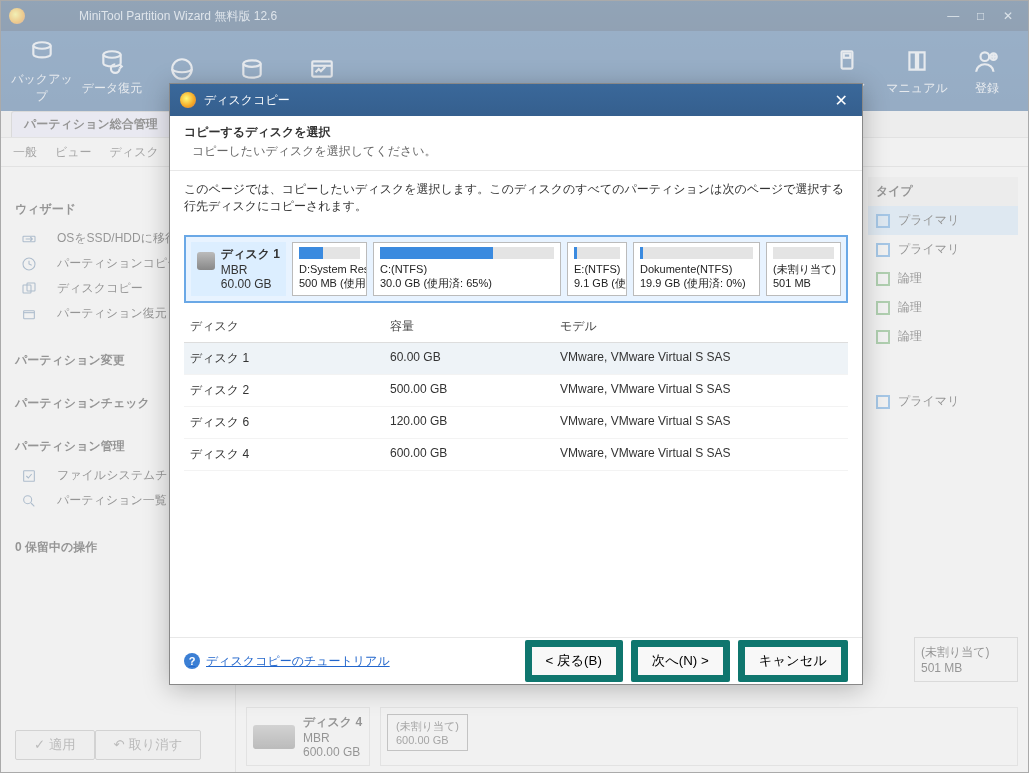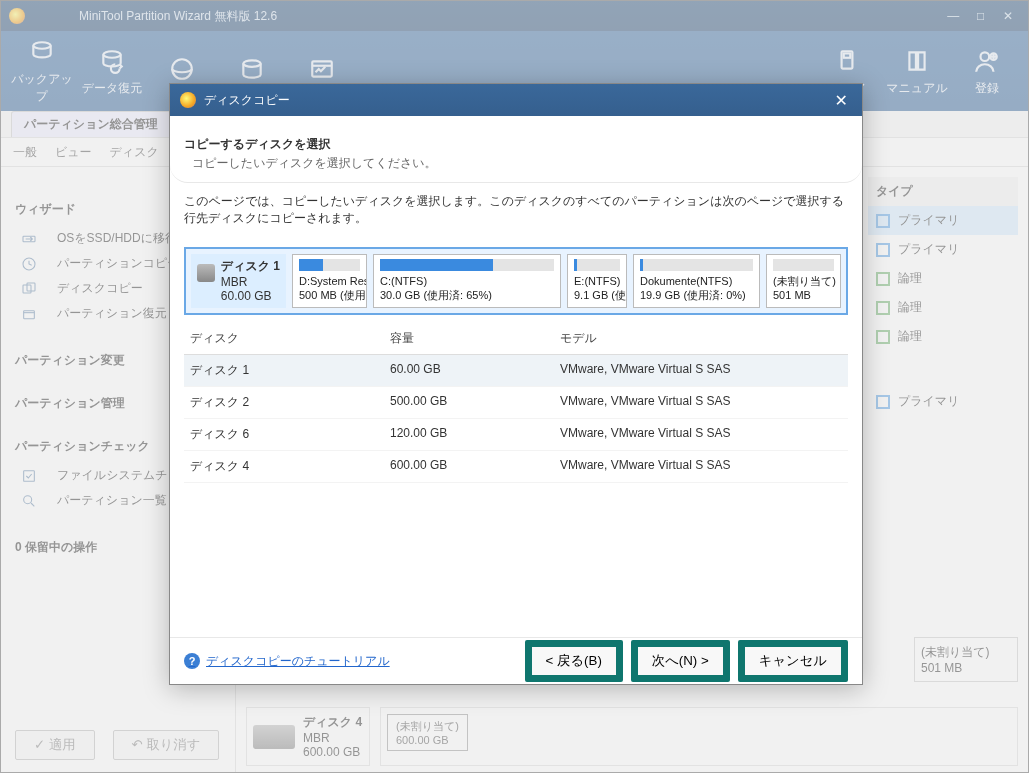--- a/index.html
+++ b/index.html
@@ -30,30 +30,30 @@
 .main .typetable .trow .sq{width:10px;height:10px;margin-right:8px;border:2px solid #5aa2e6;}
 .main .typetable .trow.sel{background:#d6ecff;}
 .main .typetable .trow.log .sq{border-color:#6fb36f;}
 .footer-disk{position:absolute;left:245px;right:10px;bottom:8px;display:flex;gap:10px;}
 .footer-disk .dbox{width:110px;border:1px solid #ddd;padding:6px;display:flex;gap:8px;align-items:center;}
 .footer-disk .hdd{width:42px;height:24px;background:linear-gradient(#bbb,#888);border-radius:3px;}
 .footer-disk .dname{font-weight:bold;}
 .footer-disk .dpartbox{flex:1;border:1px solid #ddd;padding:6px;}
 .footer-disk .dpart{display:inline-block;border:1px solid #999;padding:4px 8px;font-size:11px;color:#555;}
 .footer-disk .ualloc{position:absolute;right:0;top:-70px;width:90px;border:1px solid #ccc;padding:6px;text-align:left;}
-.bottombtns{position:absolute;left:14px;bottom:14px;display:flex;gap:18px;}
+.bottombtns{position:absolute;left:14px;bottom:14px;display:flex;gap:0;}
 .bottombtns button{padding:5px 18px;border:1px solid #bbb;background:#f8f8f8;border-radius:2px;color:#888;}
 
 .overlay{position:absolute;inset:0;background:rgba(230,230,230,0.55);}
 .dialog{position:absolute;left:168px;top:82px;width:692px;height:600px;background:#fff;border:1px solid #888;box-shadow:0 4px 24px rgba(0,0,0,0.25);display:flex;flex-direction:column;}
 .dialog .dtitle{height:32px;background:linear-gradient(#3a689a,#355f8e);display:flex;align-items:center;color:#fff;padding:0 10px;}
 .dialog .dtitle .dlogo{width:16px;height:16px;background:radial-gradient(circle at 40% 40%,#fffb7a 0,#f5a623 60%,#b77 100%);border-radius:50%;margin-right:8px;}
 .dialog .dtitle .dtt{flex:1;}
 .dialog .dtitle .dclose{font-size:16px;cursor:pointer;padding:0 4px;}
-.dialog .dhead{padding:20px 14px 10px;border-bottom:1px solid #e8e8e8;border-radius:18px;}
+.dialog .dhead{padding:8px 14px 10px;border-bottom:1px solid #e8e8e8;}
 .dialog .dhead .h1{font-weight:bold;}
 .dialog .dhead .h2{color:#666;margin-top:2px;padding-left:8px;font-family:Liberation Serif, serif;}
 .dialog .dcontent{flex:1;padding:10px 14px;overflow:auto;}
 .dialog .dhint{margin-bottom:20px;color:#333;}
 .diskstrip{display:flex;gap:6px;border:2px solid #6aa8e6;background:#e8f3ff;padding:5px 5px;}
 .diskstrip .cell{border:1px solid #bbb;background:#fff;padding:4px 6px;min-height:46px;box-sizing:border-box;white-space:nowrap;overflow:hidden;}
 .diskstrip .dsk{border:none;background:#dceeff;width:95px;text-align:right;display:flex;gap:6px;align-items:flex-start;}
 .diskstrip .dsk .hdd2{width:38px;height:18px;background:linear-gradient(#bbb,#888);border-radius:3px;margin-top:6px;}
 .diskstrip .dsk .dmeta{text-align:left;}
 .diskstrip .dskname{font-weight:bold;}
@@ -193,22 +193,22 @@
         </div>
       <div class="item">
           <span class="sicon"><svg viewBox="0 0 24 24">
               <rect x="4" y="7" width="16" height="12" rx="1"></rect>
               <path d="M4 10h16"></path>
             </svg></span>
           <span>パーティション復元</span>
         </div>
 
       <div class="grouptitle">パーティション変更</div>
+      <div class="grouptitle">パーティションチェック</div>
       <div class="grouptitle">パーティション管理</div>
-      <div class="grouptitle">パーティションチェック</div>
       <div class="item">
           <span class="sicon"><svg viewBox="0 0 24 24">
               <rect x="4" y="4" width="16" height="16" rx="1"></rect>
               <path d="M8 12l3 3 5-6"></path>
             </svg></span>
           <span>ファイルシステムチェック</span>
         </div>
       <div class="item">
           <span class="sicon"><svg viewBox="0 0 24 24">
               <circle cx="10" cy="10" r="6"></circle>

